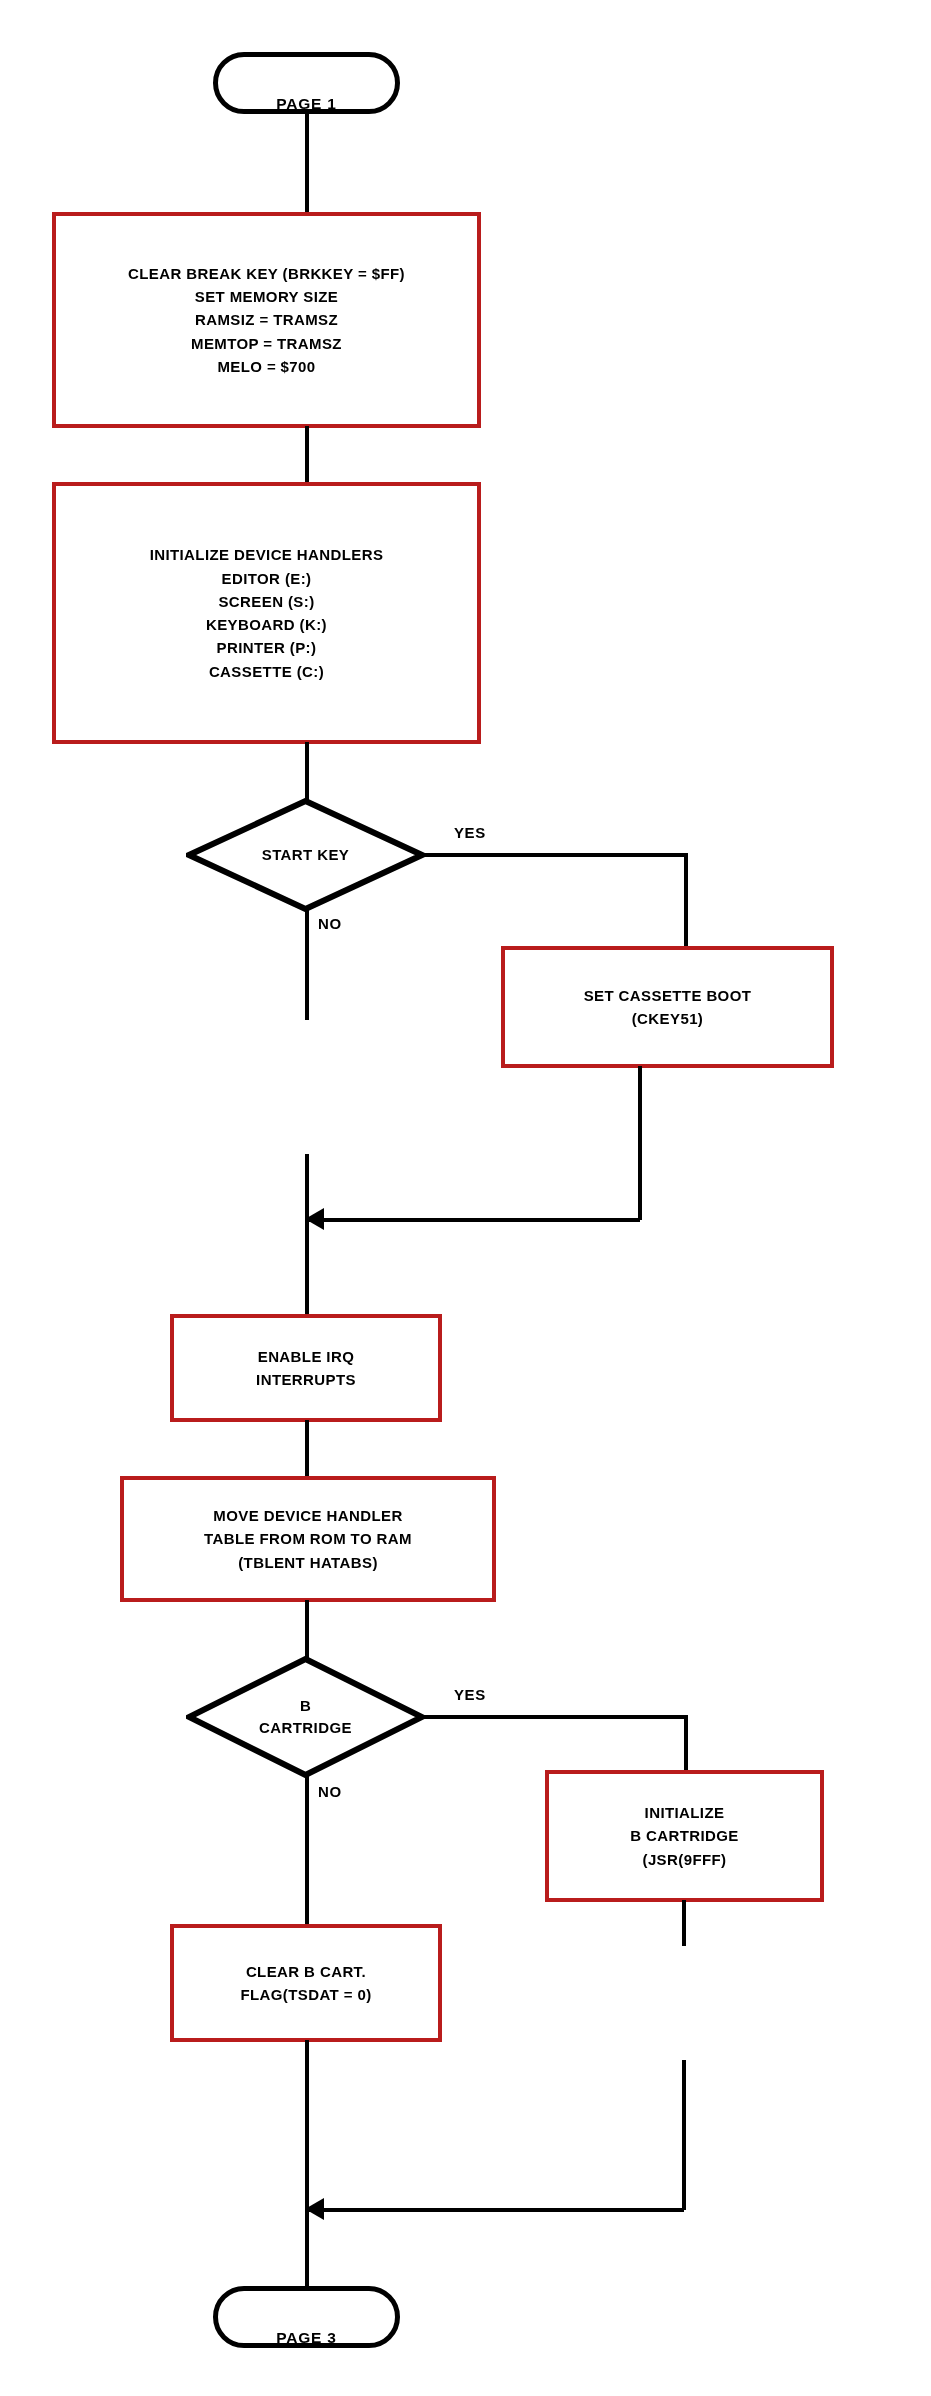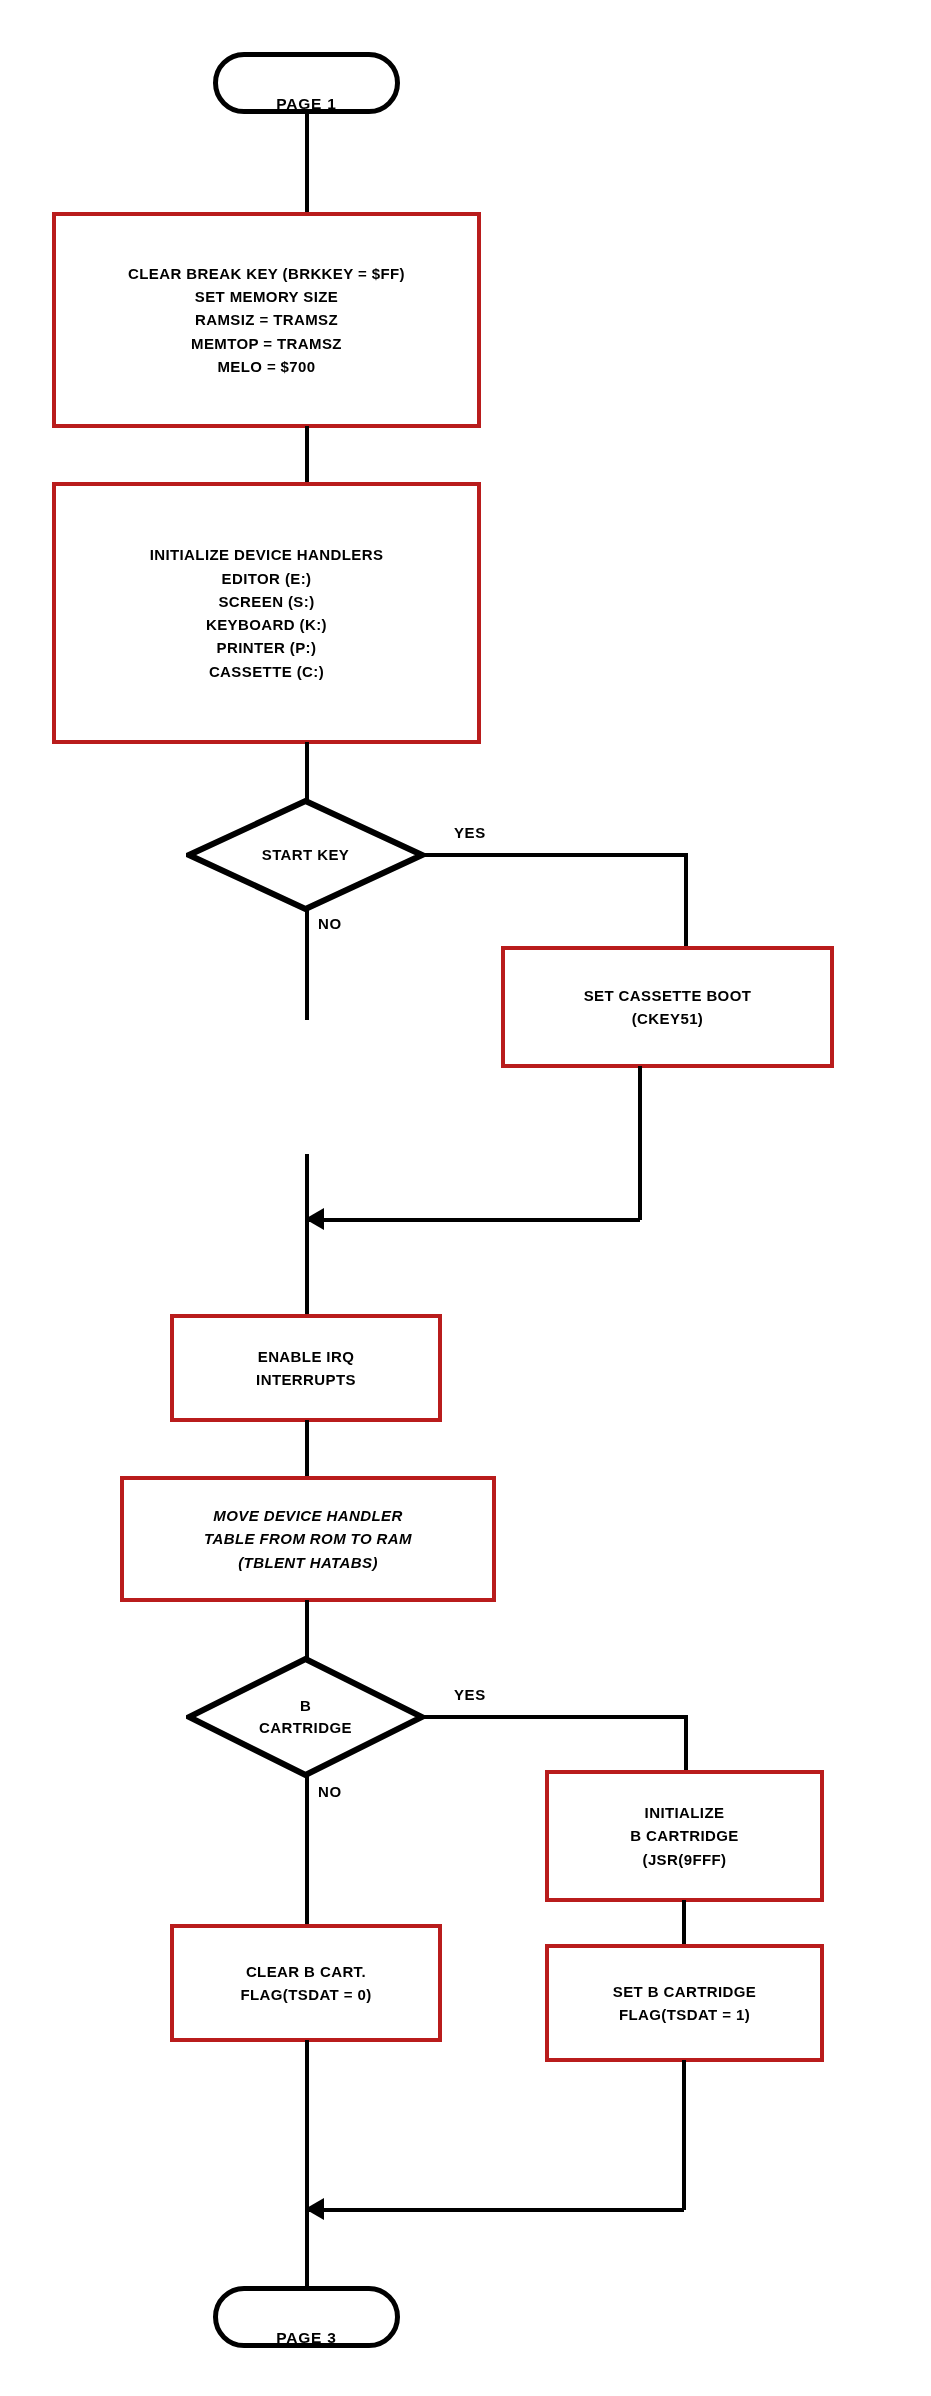--- a/index.html
+++ b/index.html
@@ -155,21 +155,21 @@
 
   <div class="edge edge-v" style="left:305px; top:1154px; height:164px;"></div>
 
   <div class="node proc" style="left:170px; top:1314px; width:272px; height:108px;">
     <span class="txt">ENABLE IRQ
 INTERRUPTS</span>
   </div>
 
   <div class="edge edge-v" style="left:305px; top:1420px; height:58px;"></div>
 
-  <div class="node proc" style="left:120px; top:1476px; width:376px; height:126px;font-style:italic;">
+  <div class="node proc" style="left:120px; top:1476px; width:376px; height:126px;">
     <span class="txt">MOVE DEVICE HANDLER
 TABLE FROM ROM TO RAM
 (TBLENT      HATABS)</span>
   </div>
 
   <div class="edge edge-v" style="left:305px; top:1600px; height:58px;"></div>
 
   <div class="diamond-wrap" style="left:186px; top:1656px; width:239px; height:122px;">
     <svg width="239" height="122" viewBox="0 0 239 122">
       <polygon points="119.5,3 236,61 119.5,119 3,61" fill="#ffffff" stroke="#000000" stroke-width="6" stroke-linejoin="miter"></polygon>
@@ -186,24 +186,20 @@
   <div class="edge-label" style="left:316px; top:1783px;">NO</div>
 
   <div class="node proc" style="left:545px; top:1770px; width:279px; height:132px;">
     <span class="txt">INITIALIZE
 B CARTRIDGE
 (JSR(9FFF)</span>
   </div>
 
   <div class="edge edge-v" style="left:682px; top:1900px; height:46px;"></div>
 
-  <div class="node proc" style="left:545px; top:1944px; width:279px; height:118px;">
-    <span class="txt">SET B CARTRIDGE
-FLAG(TSDAT = 1)</span>
-  </div>
 
   <div class="edge edge-v" style="left:682px; top:2060px; height:150px;"></div>
   <div class="edge edge-h" style="left:307px; top:2208px; width:377px;"></div>
   <div class="arrow arrow-left" style="left:305px; top:2198px;"></div>
 
   <div class="node proc" style="left:170px; top:1924px; width:272px; height:118px;">
     <span class="txt">CLEAR B CART.
 FLAG(TSDAT = 0)</span>
   </div>
 

